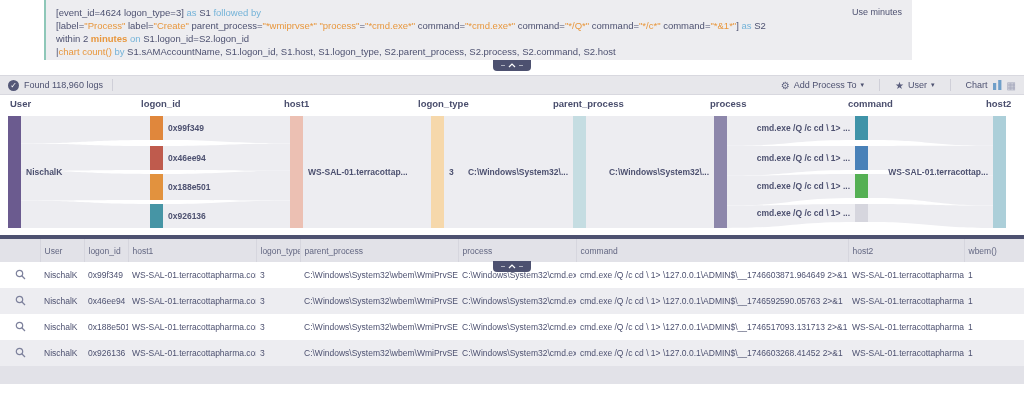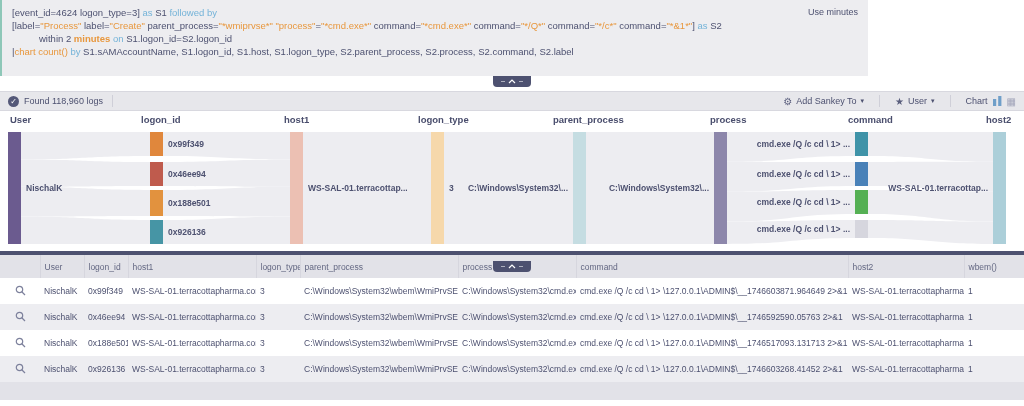--- a/index.html
+++ b/index.html
@@ -1,19 +1,19 @@
 <!DOCTYPE html>
 <html><head>
 <meta charset="utf-8">
 <style>
   html,body{margin:0;padding:0;background:#fff;}
   .root{width:1024px;height:406px;position:relative;overflow:hidden;background:#fff;
         font-family:"Liberation Sans",sans-serif;-webkit-font-smoothing:antialiased;}
   
-  .query-row{display:flex;height:76px;}
+  .query-row{display:flex;height:60px;padding-left:44px;}
   .query-box{width:868px;box-sizing:border-box;background:#ededf0;border-left:2px solid #8ec7b8;
              padding:6px 10px;position:relative;}
   .qline{font-size:9.5px;line-height:13px;white-space:nowrap;overflow:hidden;}
   .use-wizard{position:absolute;top:7px;right:10px;font-size:9px;color:#4d5170;cursor:pointer;}
   .query-controls{flex:1;display:flex;justify-content:flex-end;align-items:flex-start;
                   gap:10px;padding:7px 6px 0 0;font-size:8px;color:#4d5170;}
   .ctrl{display:flex;align-items:center;gap:3px;padding-top:4px;white-space:nowrap;}
   .caret{font-size:7px;color:#4d5170;}
   .search-btn{background:#5b5f85;color:#fff;font-size:8px;letter-spacing:1px;border:none;
               padding:5px 16px;border-radius:2px;cursor:pointer;font-family:inherit;}
@@ -66,22 +66,22 @@
 </head>
 <body>
 
 <div class="root">
 
   <div class="query-row">
     <div class="query-box">
       <div>
           <div class="qline"><span style="color: rgb(77, 81, 112);">[event_id=4624 logon_type=3] </span><span style="color: rgb(116, 179, 216);">as</span><span style="color: rgb(77, 81, 112);"> S1 </span><span style="color: rgb(116, 179, 216);">followed by</span></div>
           <div class="qline"><span style="color: rgb(77, 81, 112);">[label=</span><span style="color: rgb(232, 151, 61);">"Process"</span><span style="color: rgb(77, 81, 112);"> label=</span><span style="color: rgb(232, 151, 61);">"Create"</span><span style="color: rgb(77, 81, 112);"> parent_process=</span><span style="color: rgb(232, 151, 61);">"*wmiprvse*"</span><span style="color: rgb(77, 81, 112);"> </span><span style="color: rgb(232, 151, 61);">"process"</span><span style="color: rgb(77, 81, 112);">=</span><span style="color: rgb(232, 151, 61);">"*cmd.exe*"</span><span style="color: rgb(77, 81, 112);"> command=</span><span style="color: rgb(232, 151, 61);">"*cmd.exe*"</span><span style="color: rgb(77, 81, 112);"> command=</span><span style="color: rgb(232, 151, 61);">"*/Q*"</span><span style="color: rgb(77, 81, 112);"> command=</span><span style="color: rgb(232, 151, 61);">"*/c*"</span><span style="color: rgb(77, 81, 112);"> command=</span><span style="color: rgb(232, 151, 61);">"*&amp;1*"</span><span style="color: rgb(77, 81, 112);">] </span><span style="color: rgb(116, 179, 216);">as</span><span style="color: rgb(77, 81, 112);"> S2</span></div>
-          <div class="qline"><span style="color: rgb(77, 81, 112); margin-left: 27px;">within 2 </span><span style="color: rgb(232, 151, 61); font-weight: bold;">minutes</span><span style="color: rgb(77, 81, 112);"> </span><span style="color: rgb(116, 179, 216); margin-top: 36px;">on</span><span style="color: rgb(77, 81, 112);"> S1.logon_id=S2.logon_id</span></div>
-          <div class="qline"><span style="color: rgb(77, 81, 112);">|</span><span style="color: rgb(232, 151, 61);">chart count()</span><span style="color: rgb(77, 81, 112);"> </span><span style="color: rgb(116, 179, 216);">by</span><span style="color: rgb(77, 81, 112);"> S1.sAMAccountName, S1.logon_id, S1.host, S1.logon_type, S2.parent_process, S2.process, S2.command, S2.label</span></div>
+          <div class="qline"><span style="color: rgb(77, 81, 112);">within 2 </span><span style="color: rgb(232, 151, 61); font-weight: bold;">minutes</span><span style="color: rgb(77, 81, 112);"> </span><span style="color: rgb(116, 179, 216); margin-top: 36px;">on</span><span style="color: rgb(77, 81, 112);"> S1.logon_id=S2.logon_id</span></div>
+          <div class="qline"><span style="color: rgb(77, 81, 112);">|</span><span style="color: rgb(232, 151, 61);">chart count()</span><span style="color: rgb(77, 81, 112);"> </span><span style="color: rgb(116, 179, 216);">by</span><span style="color: rgb(77, 81, 112);"> S1.sAMAccountName, S1.logon_id, S1.host, S1.logon_type, S2.parent_process, S2.process, S2.command, S2.host</span></div>
         </div>
       <span class="use-wizard">Use minutes</span>
     </div>
   </div>
 
   <div class="collapse-strip">
     <div class="collapse-btn">
       <span class="dash"></span>
       <svg width="8" height="5" viewBox="0 0 8 5">
           <polyline points="1,4 4,1 7,4" fill="none" stroke="#ffffff" stroke-width="1.2"></polyline>
@@ -92,21 +92,21 @@
 
   <div class="results-toolbar">
     <div class="rt-left">
       <span class="check-circle">✓</span>
       <span>Found 118,960 logs</span>
     </div>
     <span class="rt-sep"></span>
     <div class="rt-right">
       <span class="rt-item">
         <span class="rt-icon">⚙</span>
-        <span>Add Sankey To</span>
+        <span>Add Process To</span>
         <span class="caret">▾</span>
       </span>
       <span class="rt-sep"></span>
       <span class="rt-item">
         <span class="rt-icon">★</span>
         <span>User</span>
         <span class="caret">▾</span>
       </span>
       <span class="rt-sep"></span>
       <span class="rt-item">

